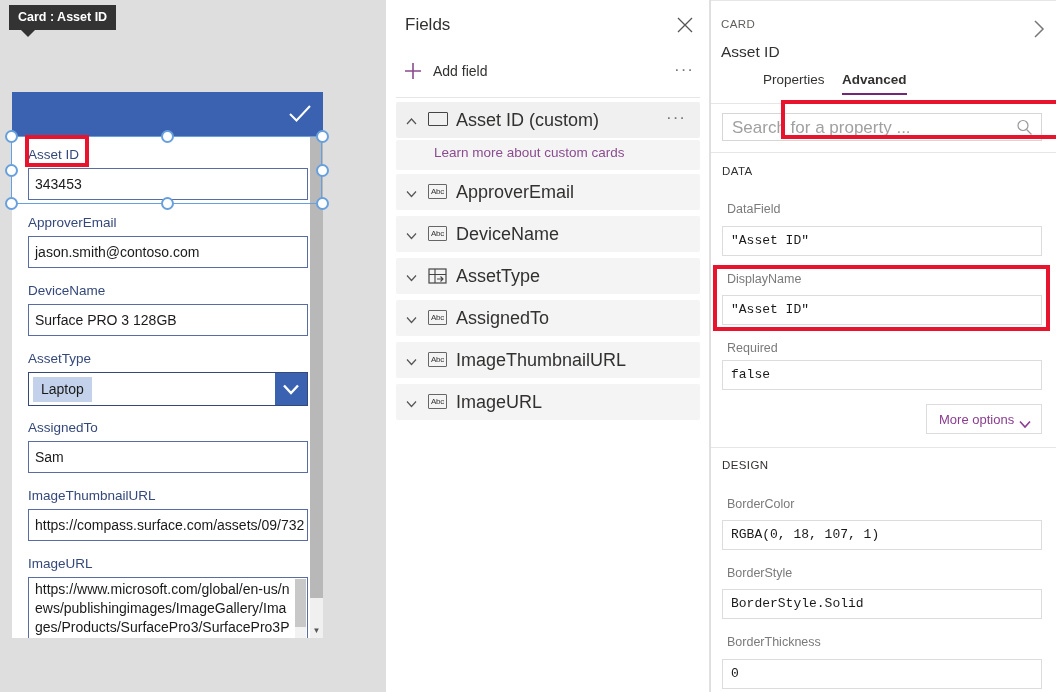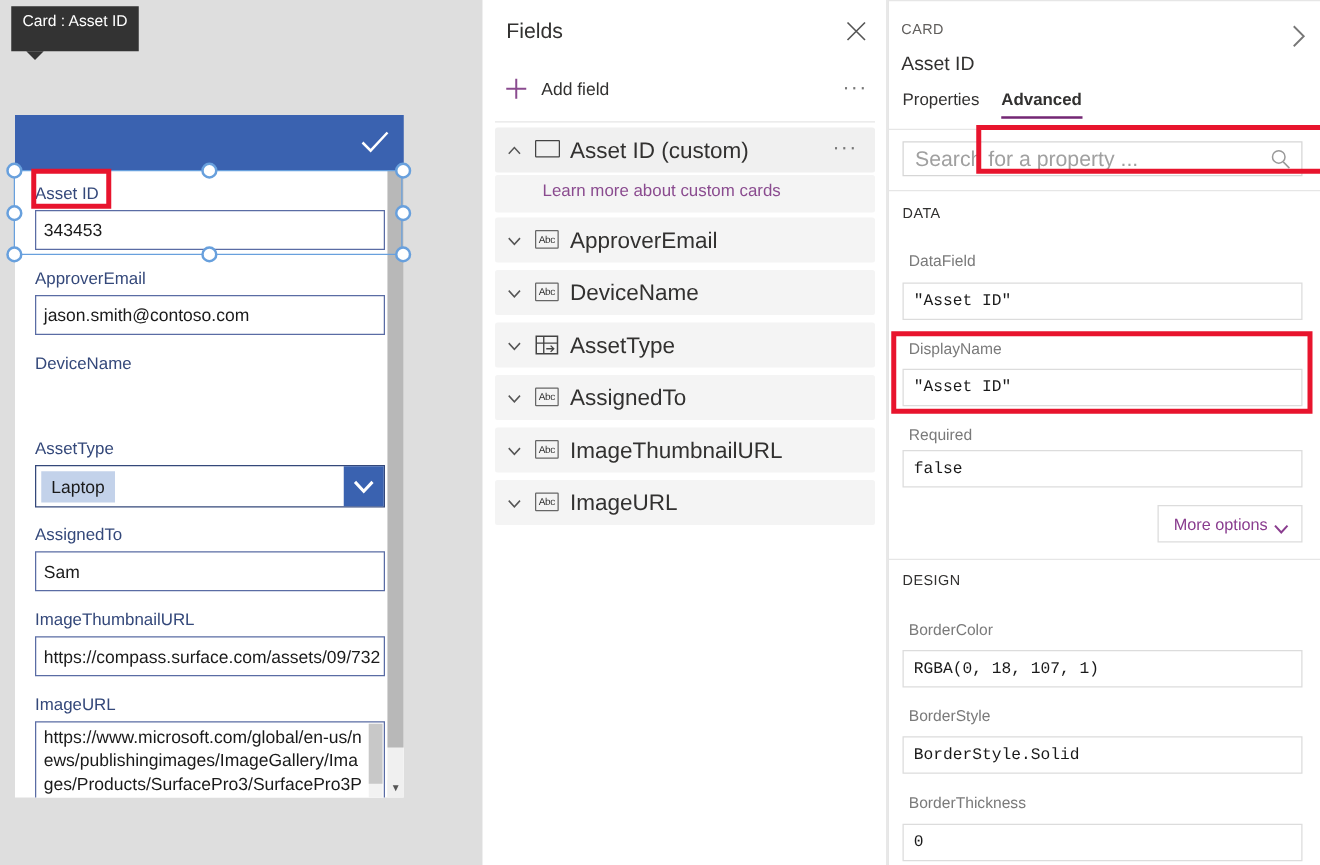--- a/index.html
+++ b/index.html
@@ -23,22 +23,22 @@
     position: absolute; left: 0; top: 0; width: 311px; height: 44px;
     background: #3a62b0;
   }
   .form-check {
     position: absolute; right: 10px; top: 9px;
     width: 26px; height: 26px;
   }
   .tooltip {
     position: absolute; left: 9px; top: 5px;
     background: #333333; color: #ffffff;
-    font-size: 12.5px; font-weight: normal;
-    padding: 5px 9px 17px 9px;
+    font-size: 12.5px; font-weight: bold;
+    padding: 5px 9px 6px 9px;
     white-space: nowrap; z-index: 40;
   }
   .tooltip:after {
     content: ""; position: absolute; left: 12px; bottom: -7px;
     border-left: 7px solid transparent; border-right: 7px solid transparent;
     border-top: 7px solid #333333;
   }
 
   .form-body {
     position: absolute; left: 0; top: 44px; width: 311px; height: 502px;
@@ -170,21 +170,21 @@
   .pp-card-label {
     position: absolute; left: 721px; top: 18px; font-size: 11.5px; color: #605e5c;
     letter-spacing: 0.4px;
   }
   .pp-card-name {
     position: absolute; left: 721px; top: 43px; font-size: 15.5px; color: #323130;
   }
   .pp-collapse { position: absolute; right: 6px; top: 16px; width: 22px; height: 26px; }
   .pp-tabs { position: absolute; left: 711px; top: 72px; width: 345px; height: 30px; }
   .pp-tab {
-    position: absolute; top: 0; font-size: 13.5px; color: #323130; padding-bottom: 8px;
+    position: absolute; top: 0; font-size: 13.5px; color: #323130; padding-bottom: 8px; margin-left: 41px;
   }
   .pp-tab.t1 { left: 11px; }
   .pp-tab.t2 { left: 90px; font-weight: bold; }
   .pp-tab.t2:after {
     content: ""; position: absolute; left: 0; bottom: 0; width: 100%; height: 2.5px; background: #742774;
   }
   .pp-tabline { position: absolute; left: 711px; top: 103px; width: 345px; height: 1px; background: #e6e6e6; }
 
   .pp-search {
     position: absolute; left: 722px; top: 113px; width: 320px; height: 28px;
@@ -242,20 +242,21 @@
           <div class="f-input">343453</div>
         </div>
 
         <div class="fieldset" style="top:78px;">
           <span class="f-label">ApproverEmail</span>
           <div class="f-input">jason.smith@contoso.com</div>
         </div>
 
         <div class="fieldset" style="top:146px;">
           <span class="f-label">DeviceName</span>
+          <div class="f-input">Surface PRO 3 128GB</div>
         </div>
 
         <div class="fieldset" style="top:214px;">
           <span class="f-label">AssetType</span>
           <div class="f-dropdown">
             <span class="sel">Laptop</span>
             <span class="caret">
               <svg width="32" height="32" viewBox="0 0 32 32">
                   <path d="M9 12.5 L16 20 L23 12.5" stroke="#ffffff" stroke-width="2.4" fill="none"></path>
                 </svg>

